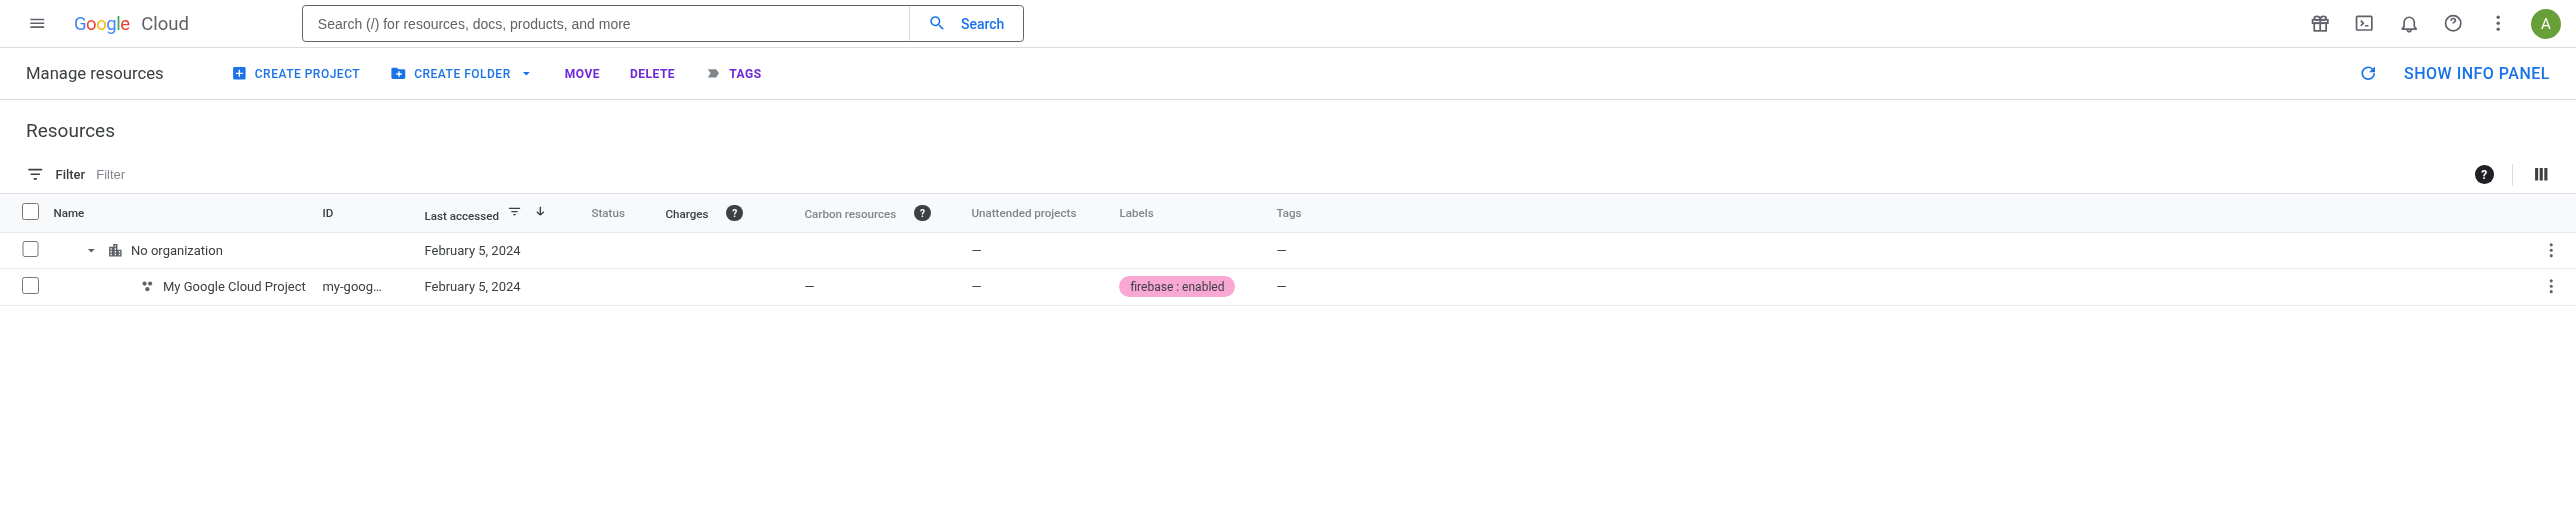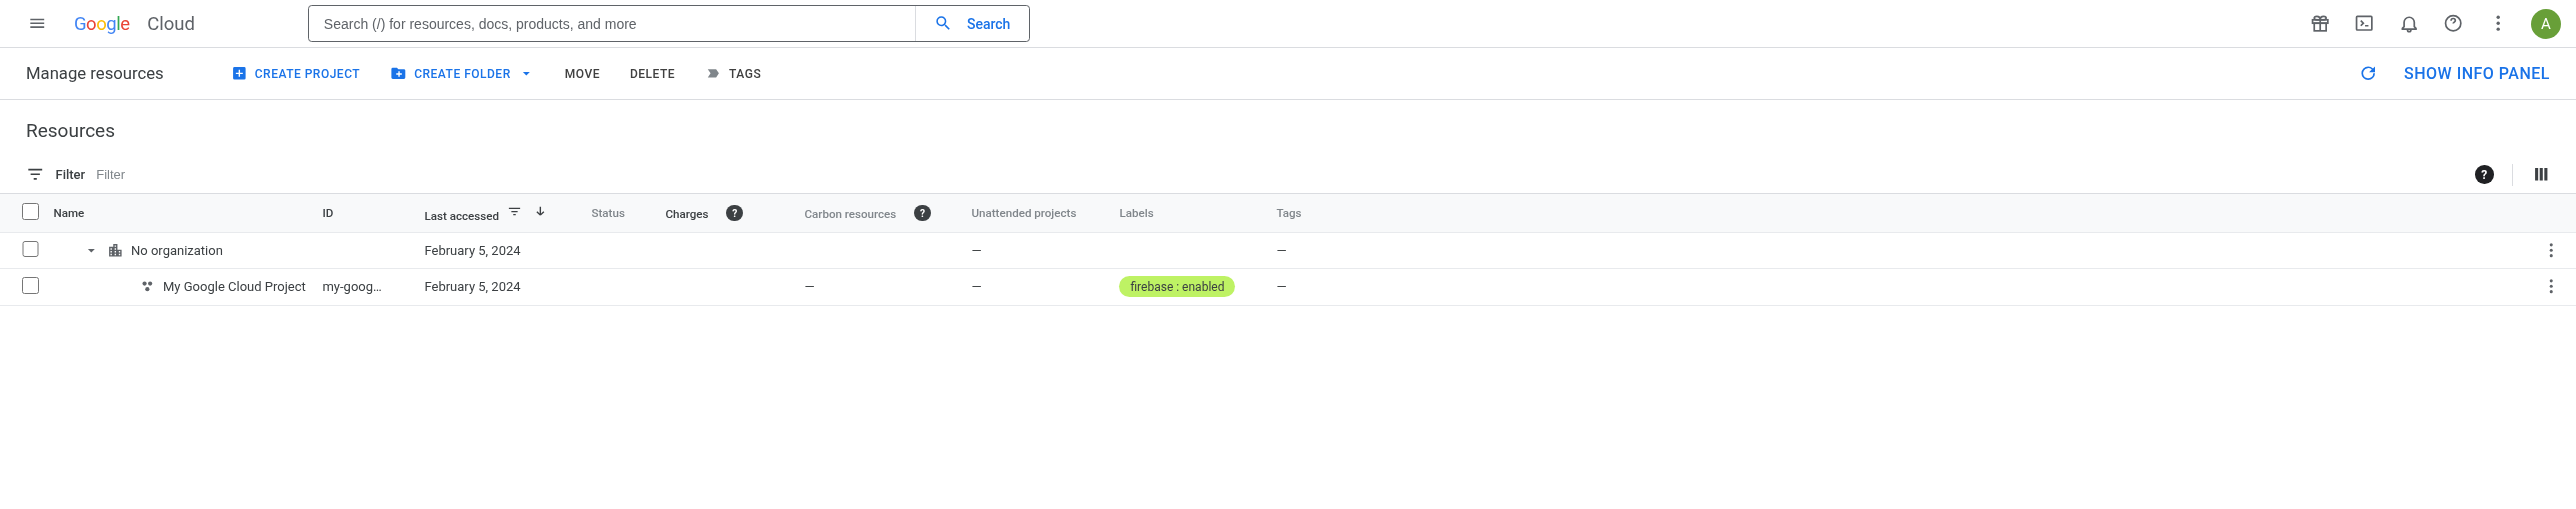--- a/index.html
+++ b/index.html
@@ -1,38 +1,38 @@
 <!DOCTYPE html>
 <html style="font-size:15px"><head>
 <meta charset="utf-8">
 <style>
 * { box-sizing: border-box; margin: 0; padding: 0; }
 body { font-family: 'Google Sans', Roboto, Arial, sans-serif; font-size: 13px; color: #3c4043; background: #fff; }
 
 
 .top-header { display: flex; align-items: center; height: 48px; padding: 0 15px; border-bottom: 0.9px solid #dadce0; gap: 15px; }
 .menu-btn { width: 44px; height: 44px; display: flex; align-items: center; justify-content: center; border-radius: 50%; cursor: pointer; }
-.logo { display: flex; align-items: center; font-size: 18.5px; gap: 14px; }
+.logo { display: flex; align-items: center; font-size: 18.5px; gap: 8px; }
 .logo-google { letter-spacing: -0.5px; font-weight: 400; }
 .logo-cloud { color: #5f6368; margin-left: 3.7px; }
 .search-wrap { flex: 1; display: flex; justify-content: flex-start; max-width: 722px; margin-left: 98px; }
 .search-box { display: flex; align-items: center; width: 100%; max-width: 722px; height: 37px; border: 0.9px solid #5f6368; border-radius: 3.7px; }
 .search-input { flex: 1; border: none; outline: none; padding: 0 15px; font-size: 14px; color: #3c4043; background: transparent; }
 .search-input::placeholder { color: #5f6368; }
 .search-btn { display: flex; align-items: center; gap: 14px; padding: 0 18.5px; height: 100%; border-left: 0.9px solid #dadce0; color: #1a73e8; font-weight: 500; cursor: pointer; font-size: 14px; }
 .header-icons { display: flex; align-items: center; gap: 7.4px; margin-left: auto; }
 .header-icon { width: 37px; height: 37px; display: flex; align-items: center; justify-content: center; border-radius: 50%; cursor: pointer; color: #5f6368; }
 .avatar { width: 30px; height: 30px; border-radius: 50%; background: #689f38; color: #fff; display: flex; align-items: center; justify-content: center; font-size: 15px; margin-left: 7.4px; cursor: pointer; }
 
 
 .toolbar { display: flex; align-items: center; height: 52px; padding: 0 26px; border-bottom: 0.9px solid #dadce0; gap: 30px; }
 .page-title { font-size: 16.7px; color: #3c4043; font-weight: 400; margin-right: 37px; }
 .tb-btn { display: flex; align-items: center; gap: 7.4px; font-size: 12px; font-weight: 500; letter-spacing: 0.5px; cursor: pointer; }
 .tb-blue { color: #1a73e8; }
-.tb-gray { color: #404040; }
+.tb-gray { color: #6d28d9; font-weight: bold; }
 .tb-icon-box { width: 16.7px; height: 16.7px; display: flex; align-items: center; justify-content: center; }
 .toolbar-right { margin-left: auto; display: flex; align-items: center; gap: 26px; }
 .refresh-icon { color: #1a73e8; cursor: pointer; }
 .show-info { color: #1a73e8; font-size: 16px; font-weight: 500; letter-spacing: 0.5px; cursor: pointer; }
 
 
 .content { padding: 18.5px 26px 0 26px; }
 .section-title { font-size: 19px; color: #3c4043; margin-bottom: 22px; }
 .filter-row { display: flex; align-items: center; gap: 11px; padding-bottom: 7.4px; }
 .filter-label { font-weight: 500; font-size: 13px; }
@@ -49,21 +49,21 @@
 .table th.muted { color: #80868b; }
 .table td { font-size: 13px; padding: 7.4px 7.4px; border-bottom: 0.9px solid #e8eaed; color: #3c4043; vertical-align: middle; }
 .chk-cell { width: 41px; padding-left: 22px !important; }
 .chk { width: 16.7px; height: 16.7px; cursor: pointer; accent-color: #1a73e8; }
 .name-cell { display: flex; align-items: center; gap: 7.4px; }
 .expand-icon { color: #5f6368; cursor: pointer; }
 .row-icon { color: #5f6368; }
 .indent { width: 54px; display: inline-block; }
 .indent-sm { width: 22px; display: inline-block; }
 .mdash { color: #3c4043; }
-.label-chip { background: #bef264; border-radius: 11px; padding: 3.7px 11px; font-size: 12px; color: #3c4043; display: inline-block; }
+.label-chip { background: #f9a8d4; border-radius: 11px; padding: 3.7px 11px; font-size: 12px; color: #3c4043; display: inline-block; }
 .row-menu { cursor: pointer; color: #5f6368; width: 37px; text-align: center; }
 .th-help { display: inline-flex; align-items: flex-end; gap: 18px; }
 .th-help .hc { width: 16.7px; height: 16.7px; border-radius: 50%; background: #3c4043; color: #fff; display: inline-flex; align-items: center; justify-content: center; font-size: 10.2px; font-weight: 700; }
 .sort-icons { display: inline-flex; align-items: center; gap: 9.3px; margin-left: 5.6px; }
 
 svg { display: block; }
 </style>
 </head>
 <body>
 

